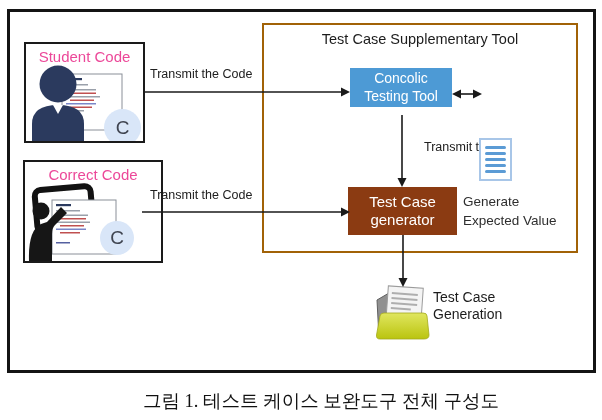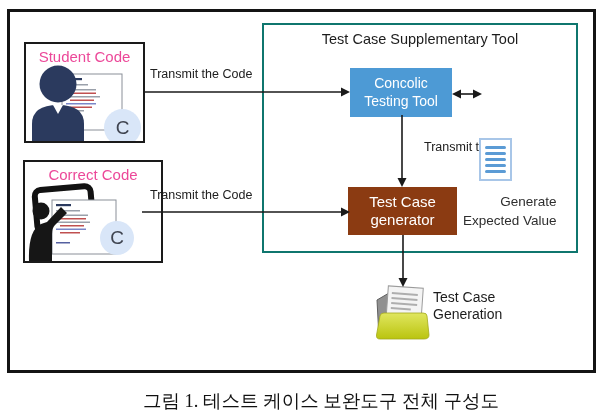--- a/index.html
+++ b/index.html
@@ -16,38 +16,38 @@
   .student-box{left:24px;top:42px;width:121px;height:101px;}
   .correct-box{left:23px;top:160px;width:140px;height:103px;}
   .src-title{position:absolute;left:0;right:0;top:4px;text-align:center;font-size:15px;color:#ec4899;}
   .icon-svg{position:absolute;left:0;top:0;}
   .c-badge{position:absolute;border-radius:50%;background:#d9e6f8;display:flex;align-items:center;justify-content:center;
            color:#3f4450;font-size:19px;}
   .student-badge{left:78px;top:65px;width:37px;height:37px;}
   .correct-badge{left:75px;top:59px;width:34px;height:34px;}
 
   
-  .tool-box{left:262px;top:23px;width:316px;height:230px;border:2px solid #0f766e;background:transparent;}
+  .tool-box{left:262px;top:23px;width:316px;height:230px;border:2px solid #a16207;background:transparent;}
   .tool-title{position:absolute;left:0;right:0;top:6px;text-align:center;font-size:14.5px;color:#1c1c1c;}
 
   
   .node{display:flex;flex-direction:column;align-items:center;justify-content:center;
         text-align:center;color:#fff;line-height:1.22;}
   .blue{background:#4d9ad5;font-size:14px;}
-  .concolic{left:350px;top:68px;width:102px;height:49px;}
+  .concolic{left:350px;top:68px;width:102px;height:39px;}
   .duplicate{left:482px;top:70px;width:75px;height:46px;}
   .brown{background:#8b3b12;font-size:15px;}
   .generator{left:348px;top:187px;width:109px;height:48px;}
 
   
   .edge-label{font-size:12.5px;color:#202020;white-space:nowrap;}
   .lbl-top{left:150px;top:67px;}
   .lbl-bottom{left:150px;top:188px;}
   .lbl-input{left:424px;top:139px;line-height:16.5px;}
-  .lbl-generate{left:463px;top:192px;font-size:13.5px;line-height:19px;color:#2e2e2e;text-align:right;}
+  .lbl-generate{left:463px;top:192px;font-size:13.5px;line-height:19px;color:#2e2e2e;}
   .lbl-output{left:433px;top:289px;font-size:14px;line-height:17px;color:#1c1c1c;}
 
   
   .input-doc{left:479px;top:138px;width:33px;height:43px;background:#fff;border:2px solid #a8c6e8;
              display:flex;flex-direction:column;justify-content:center;gap:3px;padding:0 4px;}
   .input-doc .dline{height:3.2px;background:#5b9bd5;border-radius:2px;}
 
   .arrows{left:0;top:0;width:602px;height:420px;pointer-events:none;}
 
   .caption{left:0;top:388px;width:602px;text-align:center;

